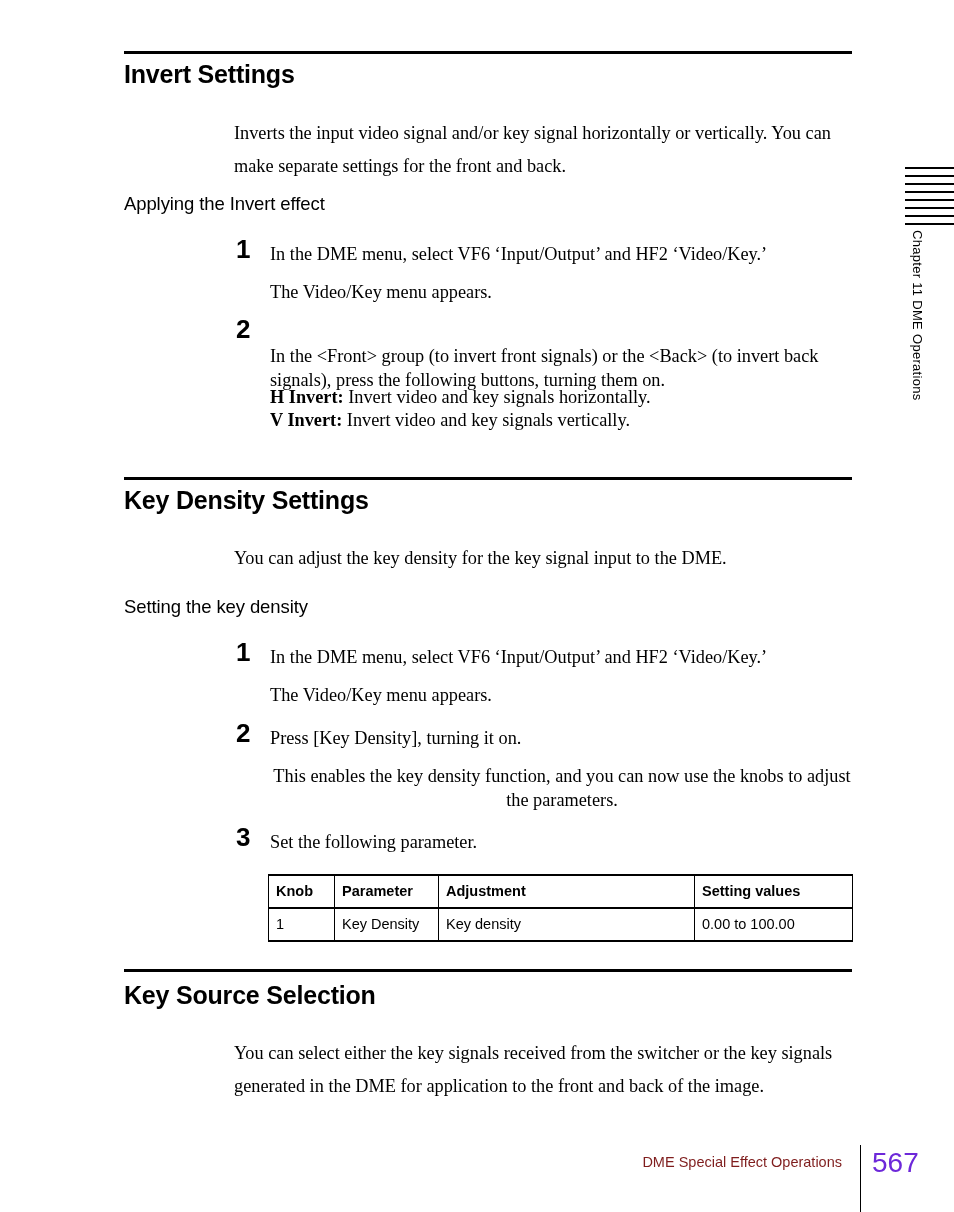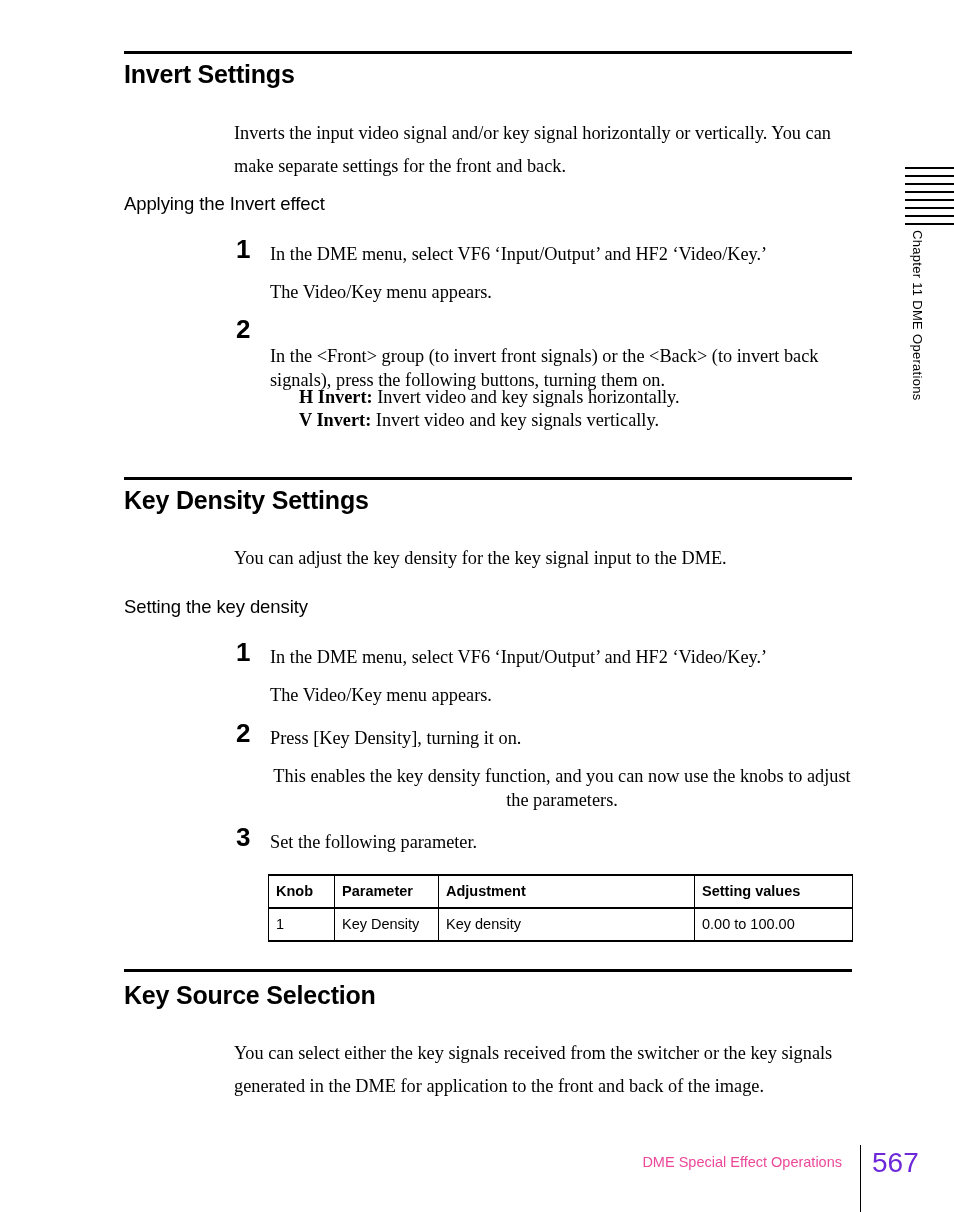--- a/index.html
+++ b/index.html
@@ -87,21 +87,21 @@
     font-size: 18.3px;
     line-height: 23.5px;
   }
   .kv-line {
     position: absolute;
     left: 258px;
     width: 584px;
     font-size: 18.3px;
     line-height: 23px;
   }
-  .kv-line b { font-weight: bold; margin-left: 29px; }
+  .kv-line b { font-weight: bold; }
 
   
   .param-table {
     position: absolute;
     left: 256px;
     top: 874px;
     width: 584px;
     border-collapse: collapse;
     font-family: "Liberation Sans", "DejaVu Sans", sans-serif;
     font-size: 14.5px;
@@ -156,21 +156,21 @@
     white-space: nowrap;
   }
 
   
   .footer-text {
     position: absolute;
     right: 124px;
     top: 1154px;
     font-family: "Liberation Sans", "DejaVu Sans", sans-serif;
     font-size: 14.5px;
-    color: #ec4899;
+    color: #7f1d1d;
     white-space: nowrap;
   }
   .footer-divider {
     position: absolute;
     left: 848px;
     top: 1145px;
     width: 1px;
     height: 67px;
     background: #000;
   }

